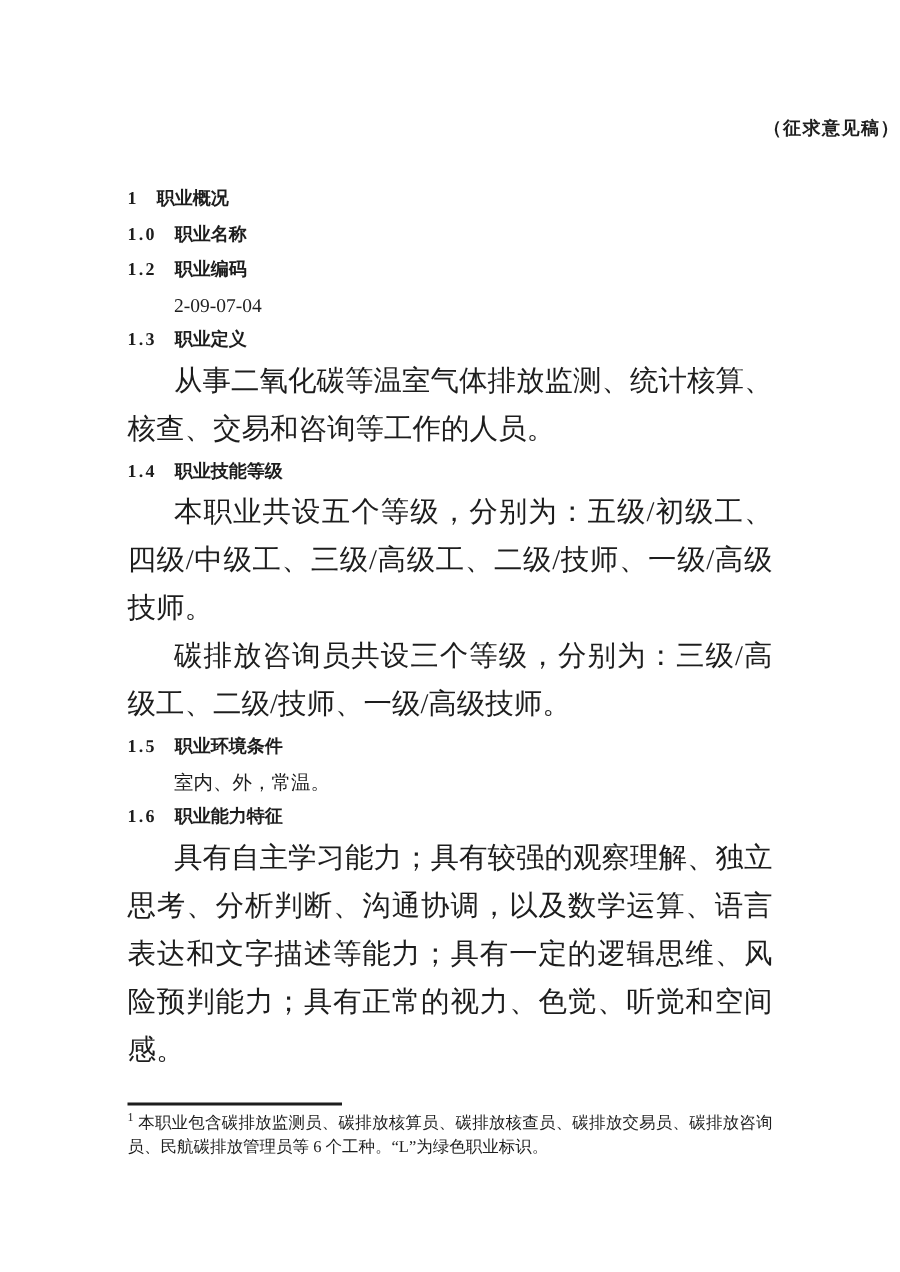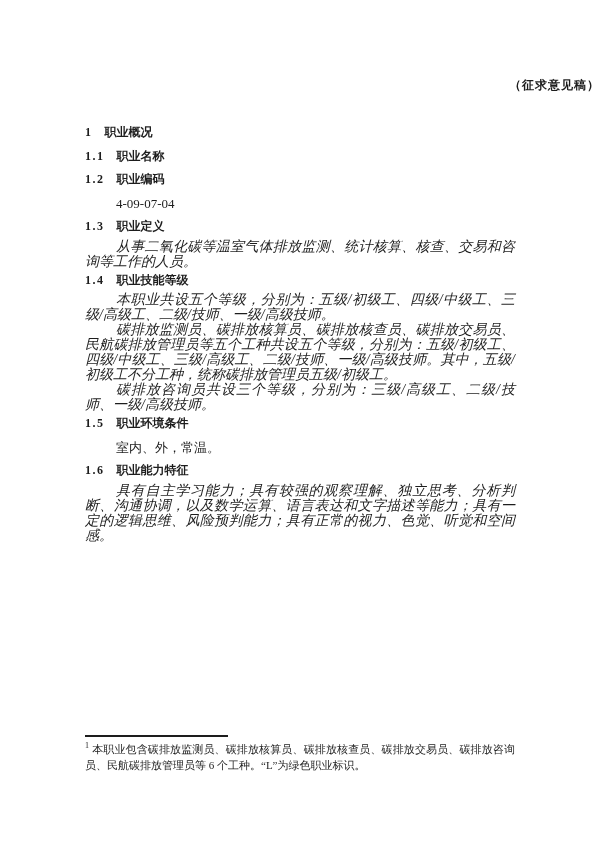--- a/index.html
+++ b/index.html
@@ -53,27 +53,26 @@
     font-family: "Liberation Serif", "DejaVu Serif", serif;
     letter-spacing: 1.5px;
     margin-right: 12px;
   }
   .body-line {
     font-size: 13px;
     line-height: 23.5px;
     text-indent: 31px;
   }
   .para {
-    font-size: 14px;
-    line-height: 15px;
+    font-size: 19px;
+    line-height: 32px;
     text-indent: 31px;
     text-align: justify;
     text-justify: inter-ideograph;
     margin: 0;
-    font-style: italic;
   }
   .sup-mark {
     font-size: 9px;
     vertical-align: super;
     line-height: 0;
     margin-left: 3px;
   }
   
   .footnote {
     position: absolute;
@@ -109,38 +108,37 @@
     <div class="doc-subtitle">（征求意见稿）</div>
   </div>
 
   <div class="doc-body">
 
     <div class="heading">
       <span class="hnum">1</span><span>职业概况</span>
     </div>
 
     <div class="heading">
-      <span class="hnum">1.1</span><span>职业名称</span>
+      <span class="hnum">1.0</span><span>职业名称</span>
     </div>
 
     <div class="heading">
       <span class="hnum">1.2</span><span>职业编码</span>
     </div>
-    <div class="body-line">4-09-07-04</div>
+    <div class="body-line">2-09-07-04</div>
 
     <div class="heading">
       <span class="hnum">1.3</span><span>职业定义</span>
     </div>
     <p class="para">从事二氧化碳等温室气体排放监测、统计核算、核查、交易和咨询等工作的人员。</p>
 
     <div class="heading">
       <span class="hnum">1.4</span><span>职业技能等级</span>
     </div>
     <p class="para">本职业共设五个等级，分别为：五级/初级工、四级/中级工、三级/高级工、二级/技师、一级/高级技师。</p>
-    <p class="para">碳排放监测员、碳排放核算员、碳排放核查员、碳排放交易员、民航碳排放管理员等五个工种共设五个等级，分别为：五级/初级工、四级/中级工、三级/高级工、二级/技师、一级/高级技师。其中，五级/初级工不分工种，统称碳排放管理员五级/初级工。</p>
     <p class="para">碳排放咨询员共设三个等级，分别为：三级/高级工、二级/技师、一级/高级技师。</p>
 
     <div class="heading">
       <span class="hnum">1.5</span><span>职业环境条件</span>
     </div>
     <div class="body-line">室内、外，常温。</div>
 
     <div class="heading">
       <span class="hnum">1.6</span><span>职业能力特征</span>
     </div>

